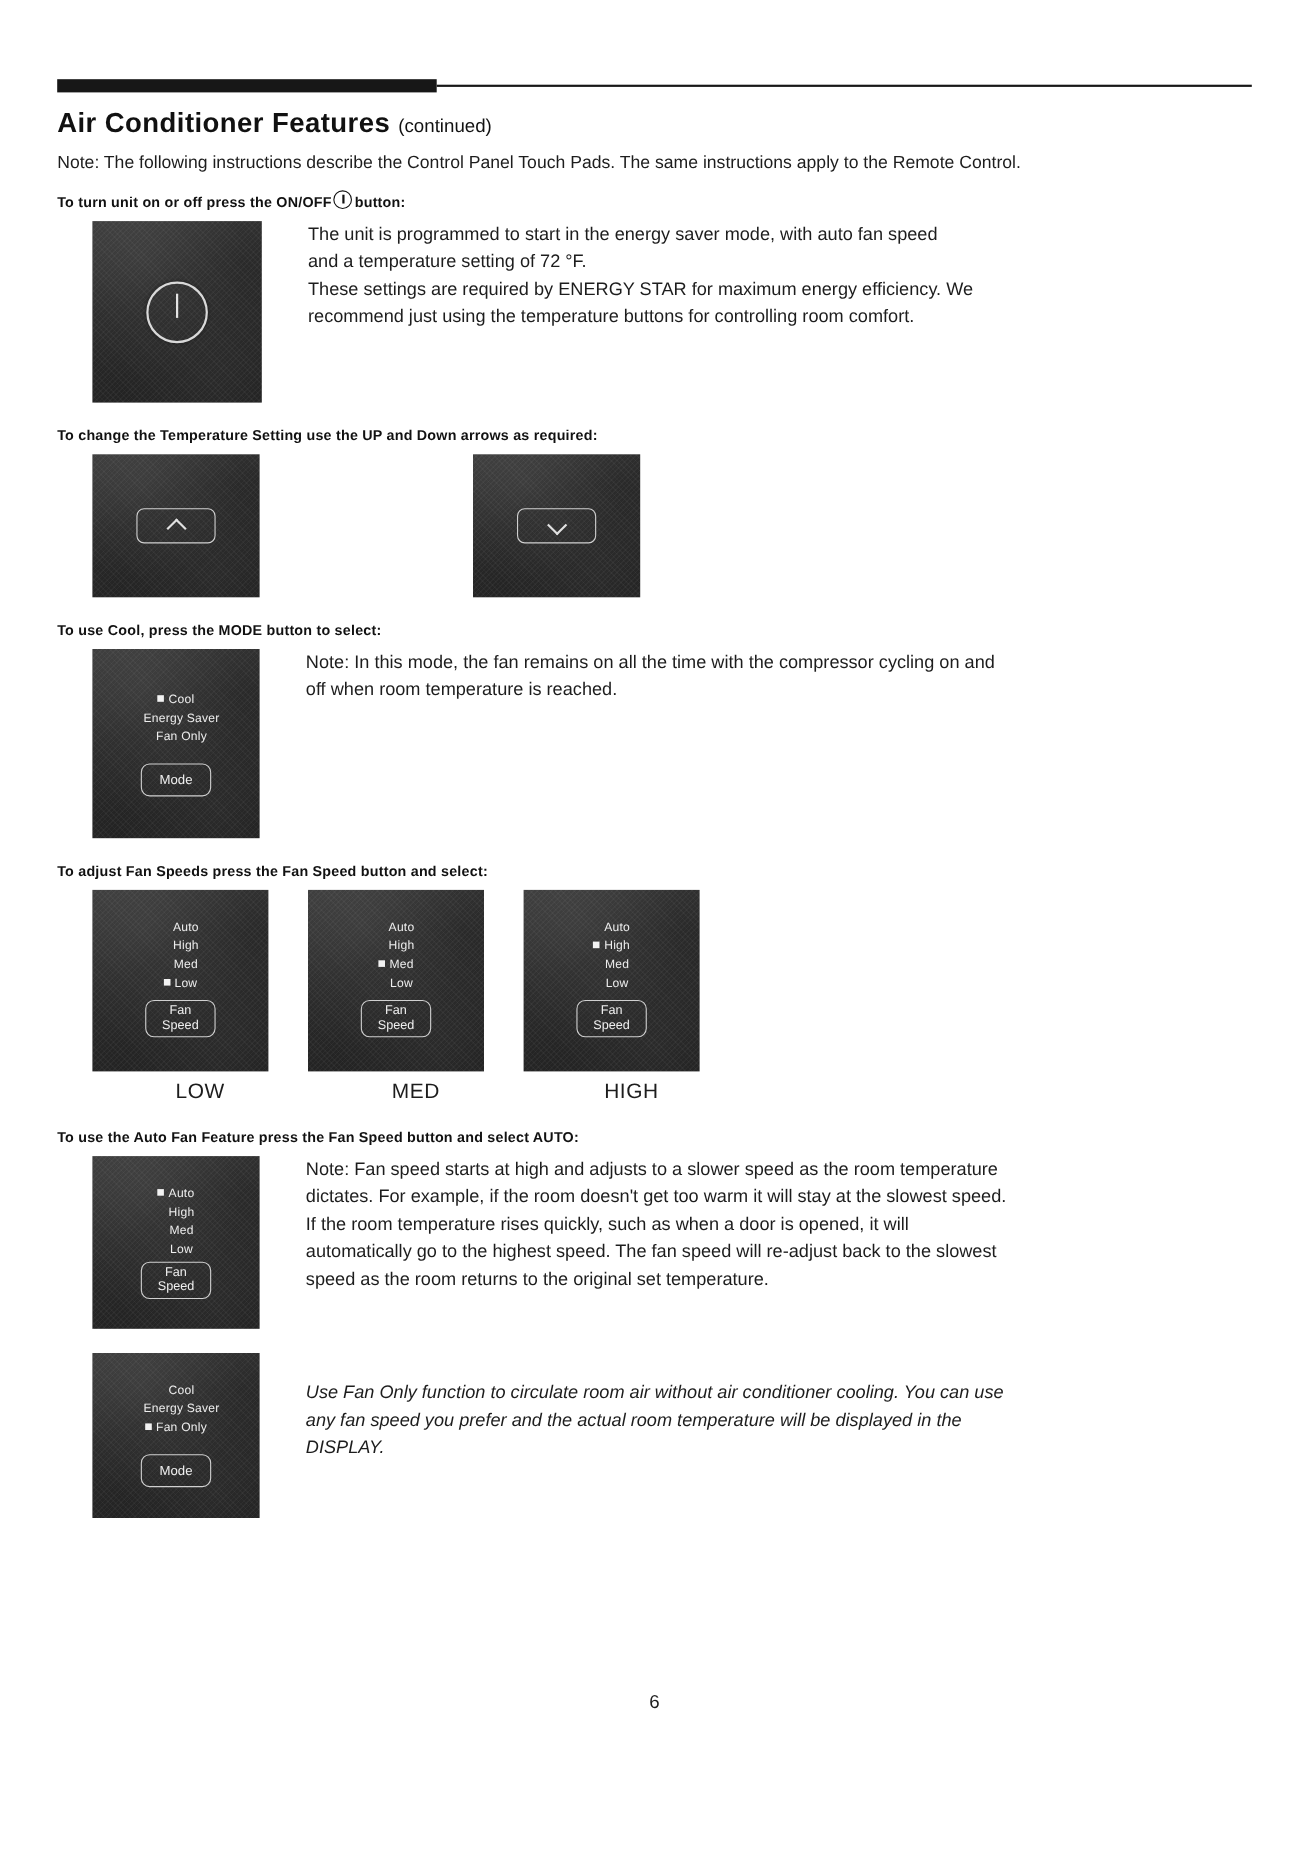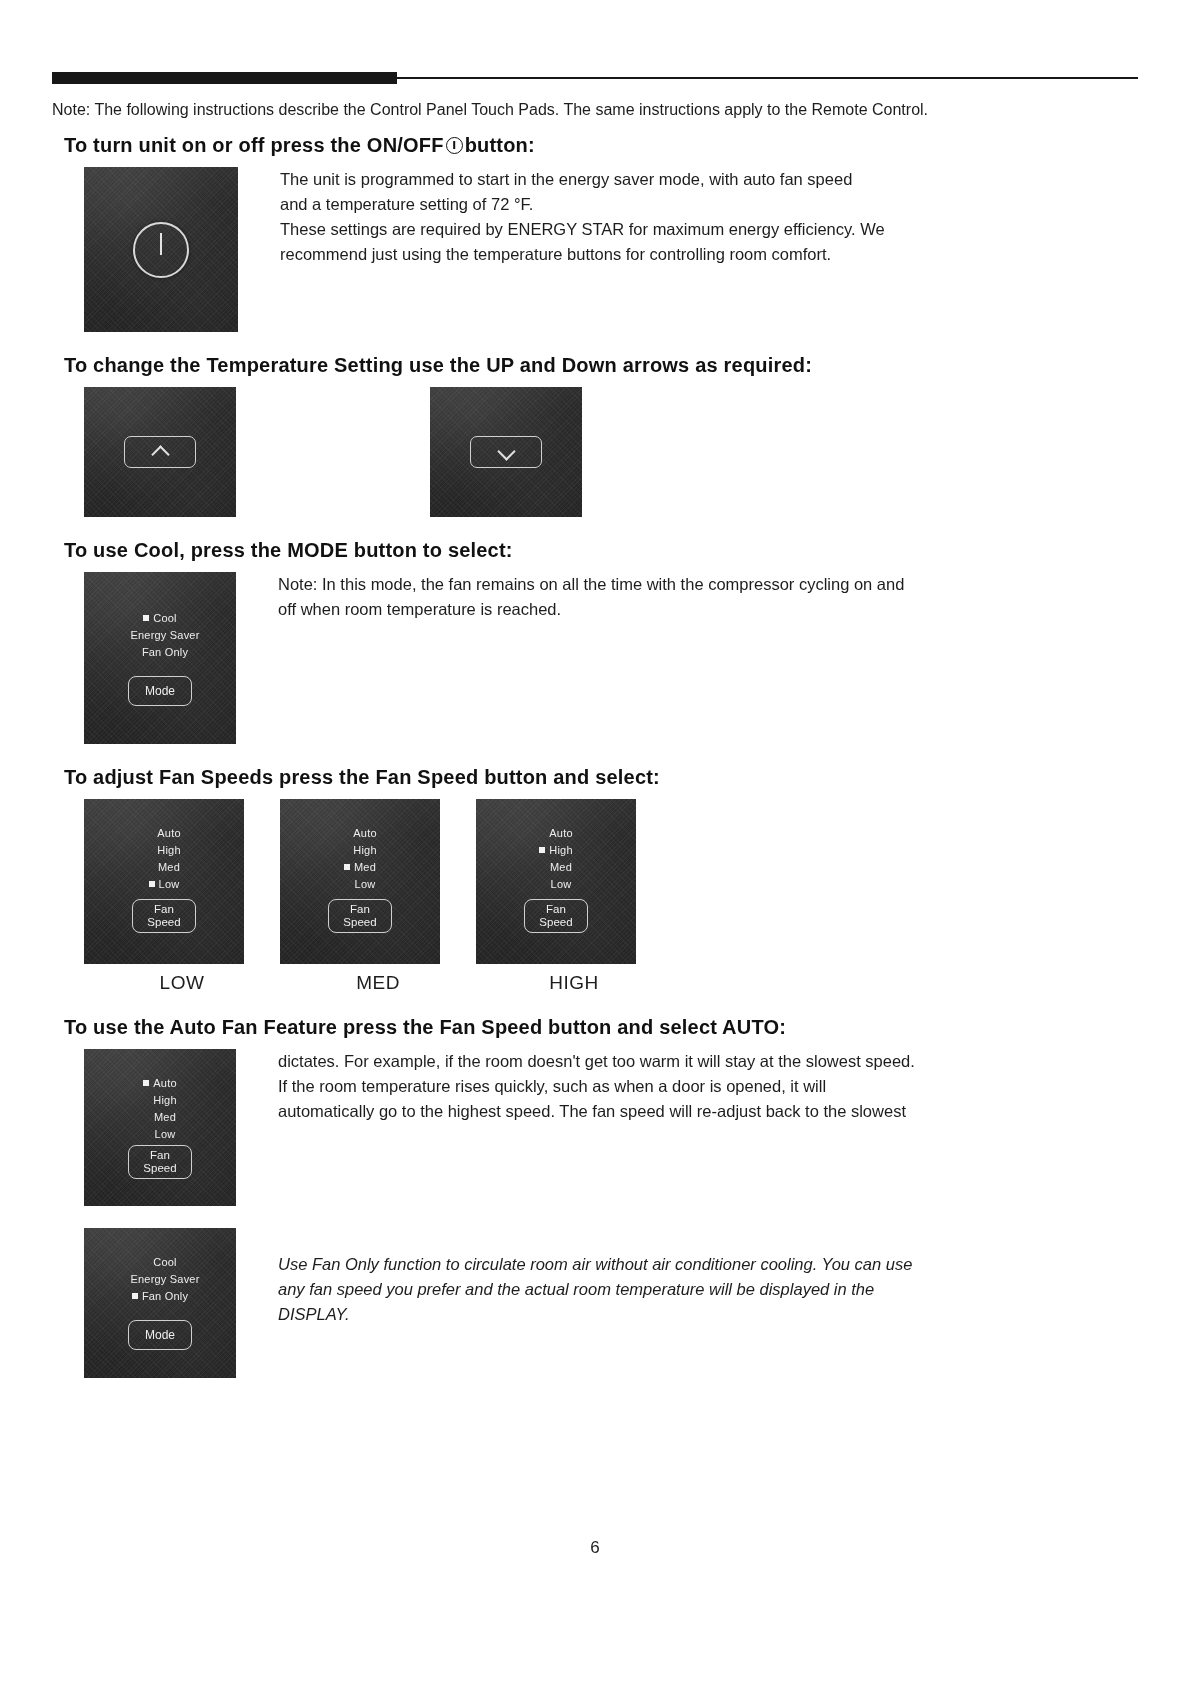--- a/index.html
+++ b/index.html
@@ -67,23 +67,23 @@
 
   .note-top {
     font-size: 16px;
     line-height: 24px;
     margin: 0 0 12px 0;
     max-width: 930px;
     color: #1d1d1d;
   }
 
   .section-head {
-    font-size: 20px;
+    font-size: 13px;
     font-weight: bold;
-    margin: 0 0 10px 12px;
+    margin: 0 0 10px 0;
     letter-spacing: 0.2px;
     color: #111;
   }
   .section-head .iconinline {
     display: inline-block;
     width: 15px;
     height: 15px;
     border: 1.6px solid #111;
     border-radius: 50%;
     position: relative;
@@ -281,20 +281,24 @@
 
 <div class="page">
 
   <div class="top-rule">
     <div class="thick"></div>
     <div class="thin"></div>
   </div>
 
   <div class="content">
 
+    <h1 class="title">
+      <span>Air Conditioner Features</span>
+      <span class="cont">(continued)</span>
+    </h1>
 
     <p class="note-top">Note: The following instructions describe the Control Panel Touch Pads. The same instructions apply to the Remote Control.</p>
 
     <div class="section-head">
       <span>To turn unit on or off  press the ON/OFF</span><span class="iconinline"></span><span>button:</span>
     </div>
 
     <div class="block">
       <div class="row">
         <div class="tile tile-onoff">
@@ -412,23 +416,25 @@
             <span class="opt"><span class="bullet off"></span><span>High</span></span>
             <span class="opt"><span class="bullet off"></span><span>Med</span></span>
             <span class="opt"><span class="bullet off"></span><span>Low</span></span>
           </div>
           <div class="pad-btn pad-fan" style="top:96px; flex-direction:column;">
             <span>Fan</span>
             <span>Speed</span>
           </div>
         </div>
         <div class="body-text">
+          <p>Note: Fan speed starts at high and adjusts to a slower speed as the room temperature</p>
           <p>dictates. For example, if the room doesn't get too warm it will stay at the slowest speed.</p>
           <p>If the room temperature rises quickly, such as when a door is opened, it will</p>
           <p>automatically go to the highest speed. The fan speed will re-adjust back to the slowest</p>
+          <p>speed as the room returns to the original set temperature.</p>
         </div>
       </div>
     </div>
 
     <div class="spacer-8"></div>
 
     <div class="block">
       <div class="row">
         <div class="tile tile-fanonly">
           <div class="opt-list" style="top:26px;">

